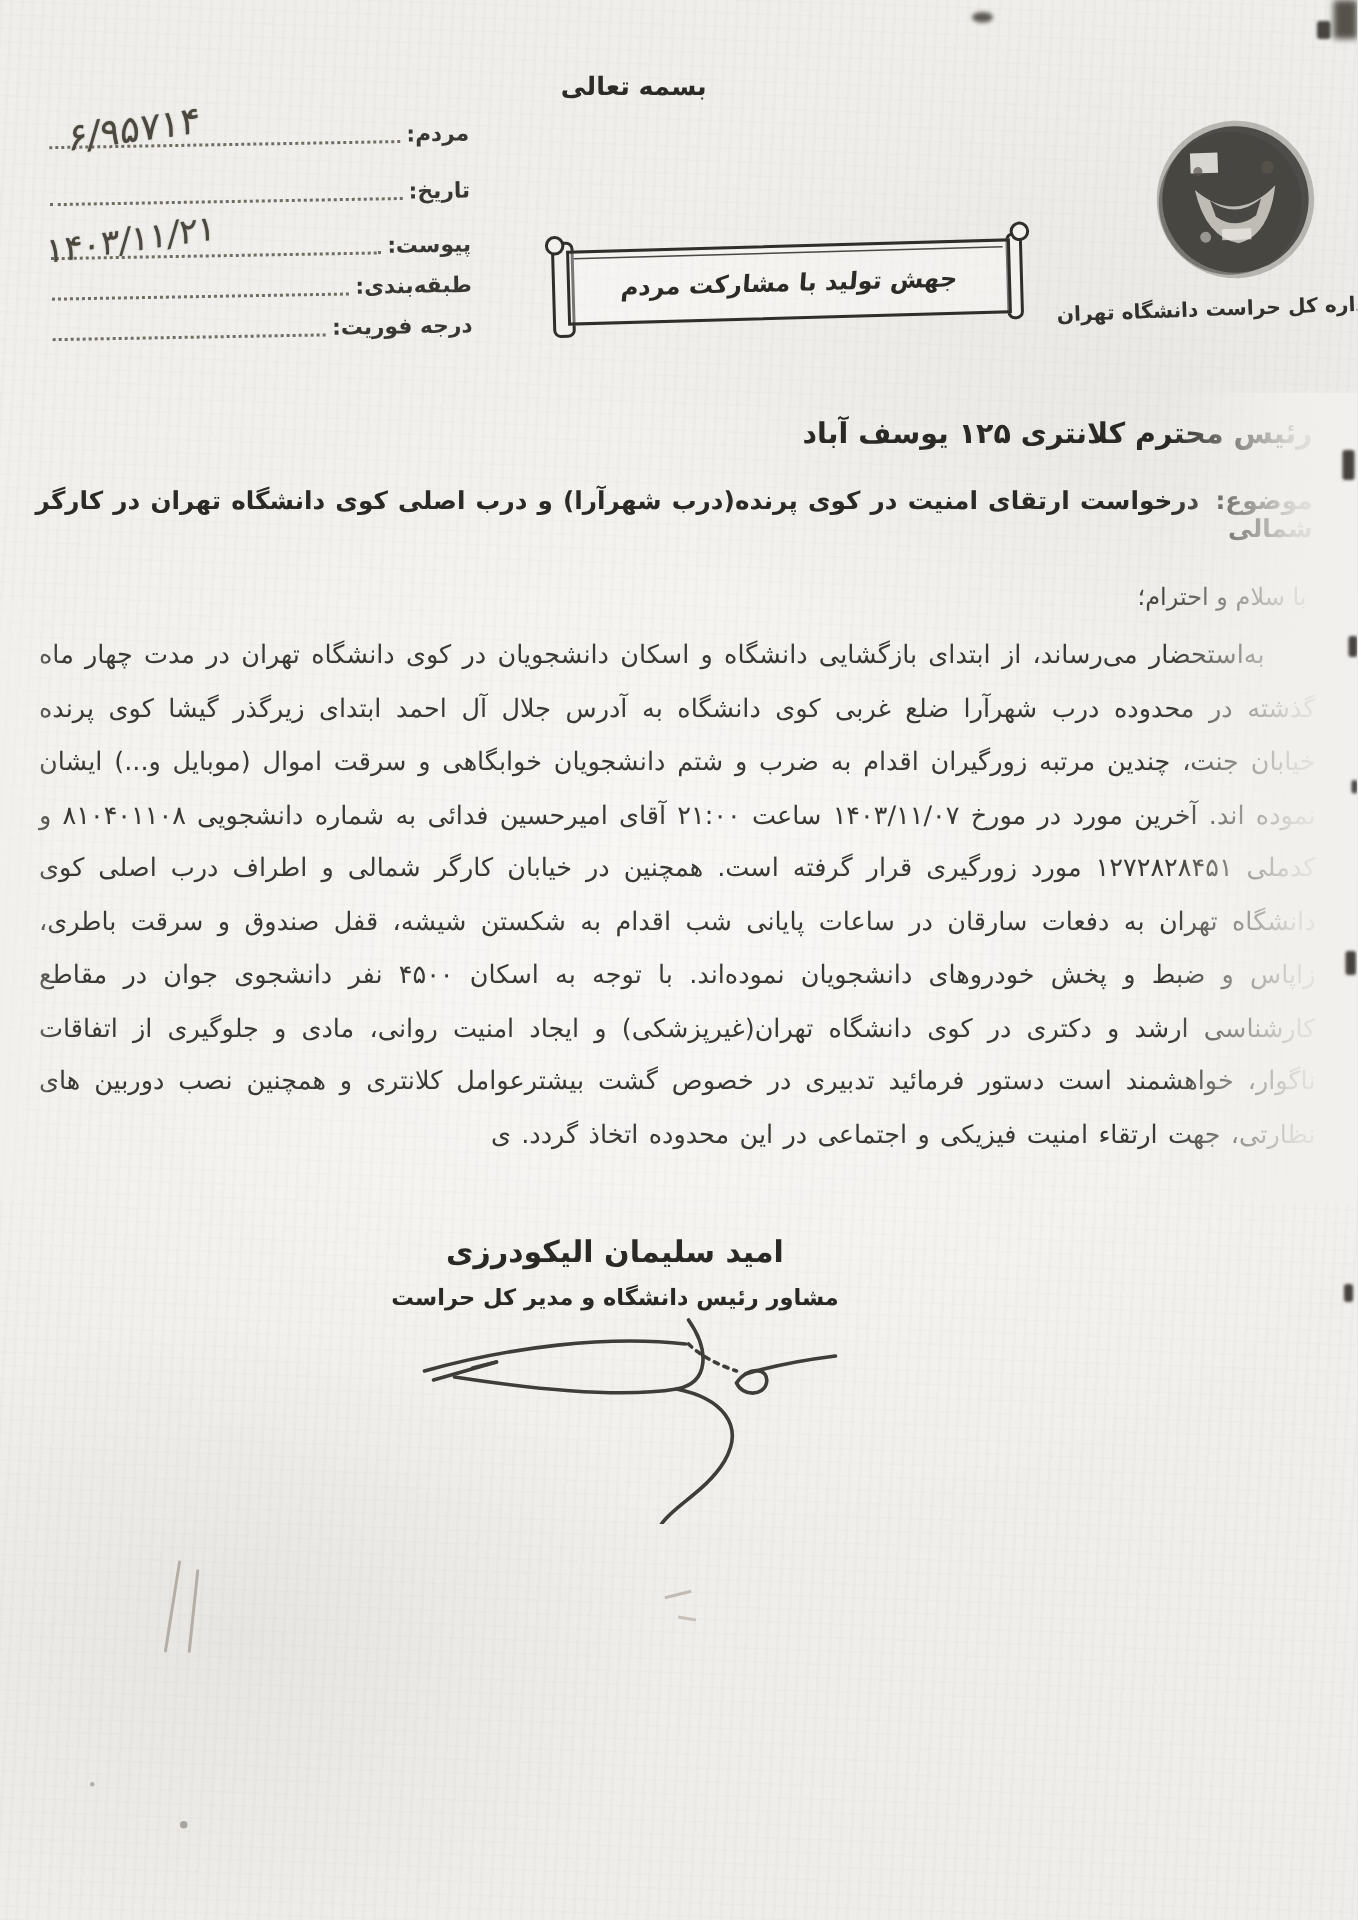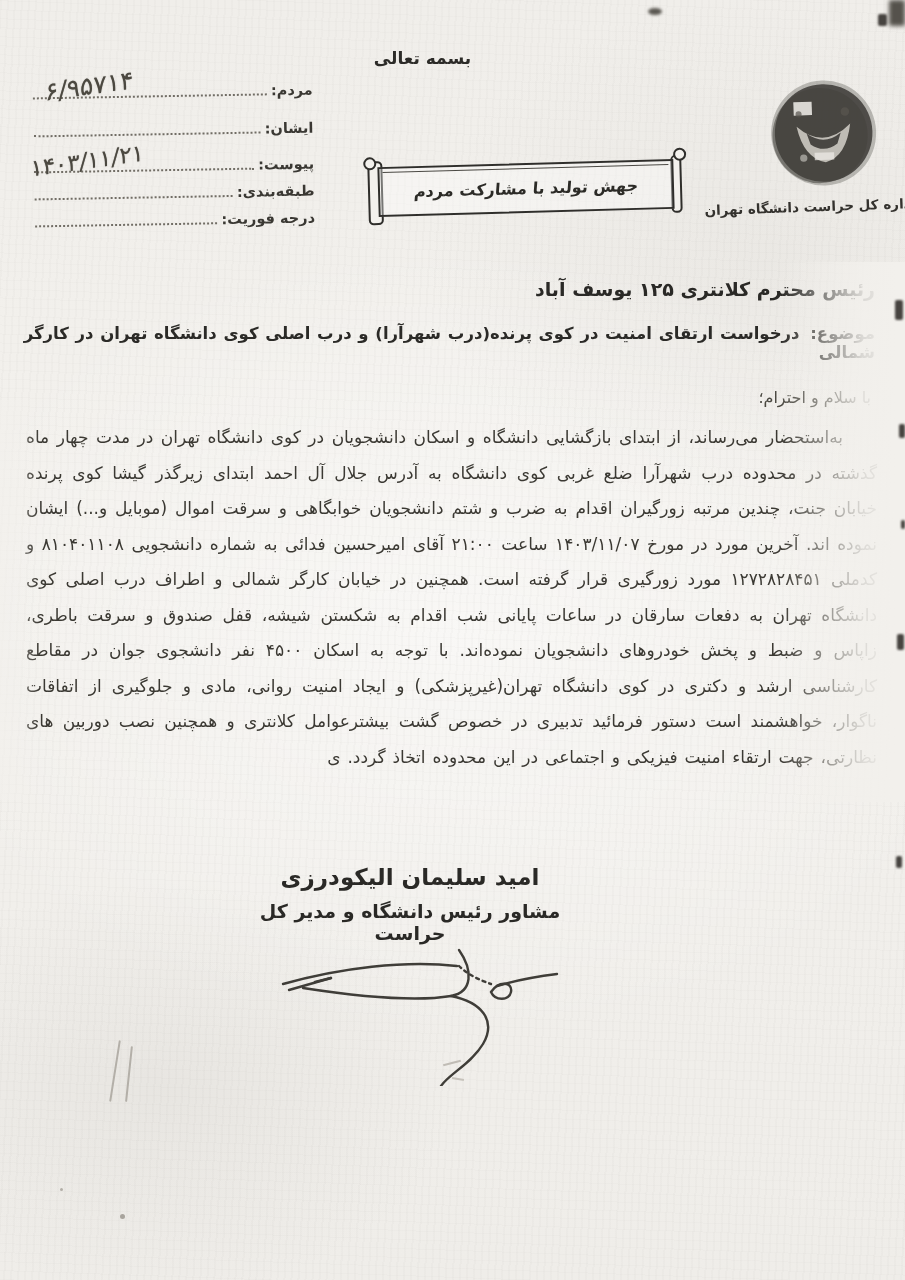--- a/index.html
+++ b/index.html
@@ -113,22 +113,22 @@
     position:absolute;top:262px;height:540px;right:0;width:125px;pointer-events:none;
     background:linear-gradient(to left,#f2f0ec 6%,rgba(242,240,236,.88) 34%,rgba(242,240,236,0) 100%);
   }
   .left-fade{
     position:absolute;top:400px;height:400px;left:0;width:40px;pointer-events:none;
     background:linear-gradient(to right,rgba(242,240,236,.7),rgba(242,240,236,0));
   }
 
   
   .sig-block{position:absolute;top:822px;left:225px;width:370px;text-align:center;direction:rtl;}
-  .sig-name{font-size:23px;font-weight:bold;color:#2a2926;margin-bottom:10px;margin-top:42px;}
-  .sig-title{font-size:19px;font-weight:bold;color:#2a2926;}
+  .sig-name{font-size:20px;font-weight:bold;color:#2a2926;margin-bottom:10px;}
+  .sig-title{font-size:15px;font-weight:bold;color:#2a2926;}
   .sig-scribble{margin-top:-8px;}
 
   
   .artifact{position:absolute;pointer-events:none;}
   .smudge{background:#474440;filter:blur(1px);border-radius:2px;}
   .a-corner{top:0;right:0;width:16px;height:26px;background:#55524c;filter:blur(2px);}
   .a-top1{top:8px;right:243px;width:14px;height:7px;background:#5a5751;filter:blur(1.5px);border-radius:50%;}
   .a-top2{top:14px;right:18px;width:9px;height:12px;}
   .a-r1{top:300px;right:2px;width:8px;height:20px;}
   .a-r2{top:424px;right:0;width:6px;height:14px;}
@@ -150,21 +150,21 @@
 
   <div class="bismillah">بسمه تعالی</div>
 
   <div class="fields">
     <div class="field-row" style="position:relative;">
       <span class="lbl">مردم:</span>
       <span class="leader"></span>
       <span class="hand hand-number">۶/۹۵۷۱۴</span>
     </div>
     <div class="field-row" style="position:relative;">
-      <span class="lbl">ایشان:</span>
+      <span class="lbl">تاریخ:</span>
       <span class="leader"></span>
       <span class="hand hand-date">۱۴۰۳/۱۱/۲۱</span>
     </div>
     <div class="field-row">
       <span class="lbl">پیوست:</span>
       <span class="leader"></span>
     </div>
     <div class="field-row">
       <span class="lbl">طبقه‌بندی:</span>
       <span class="leader"></span>

